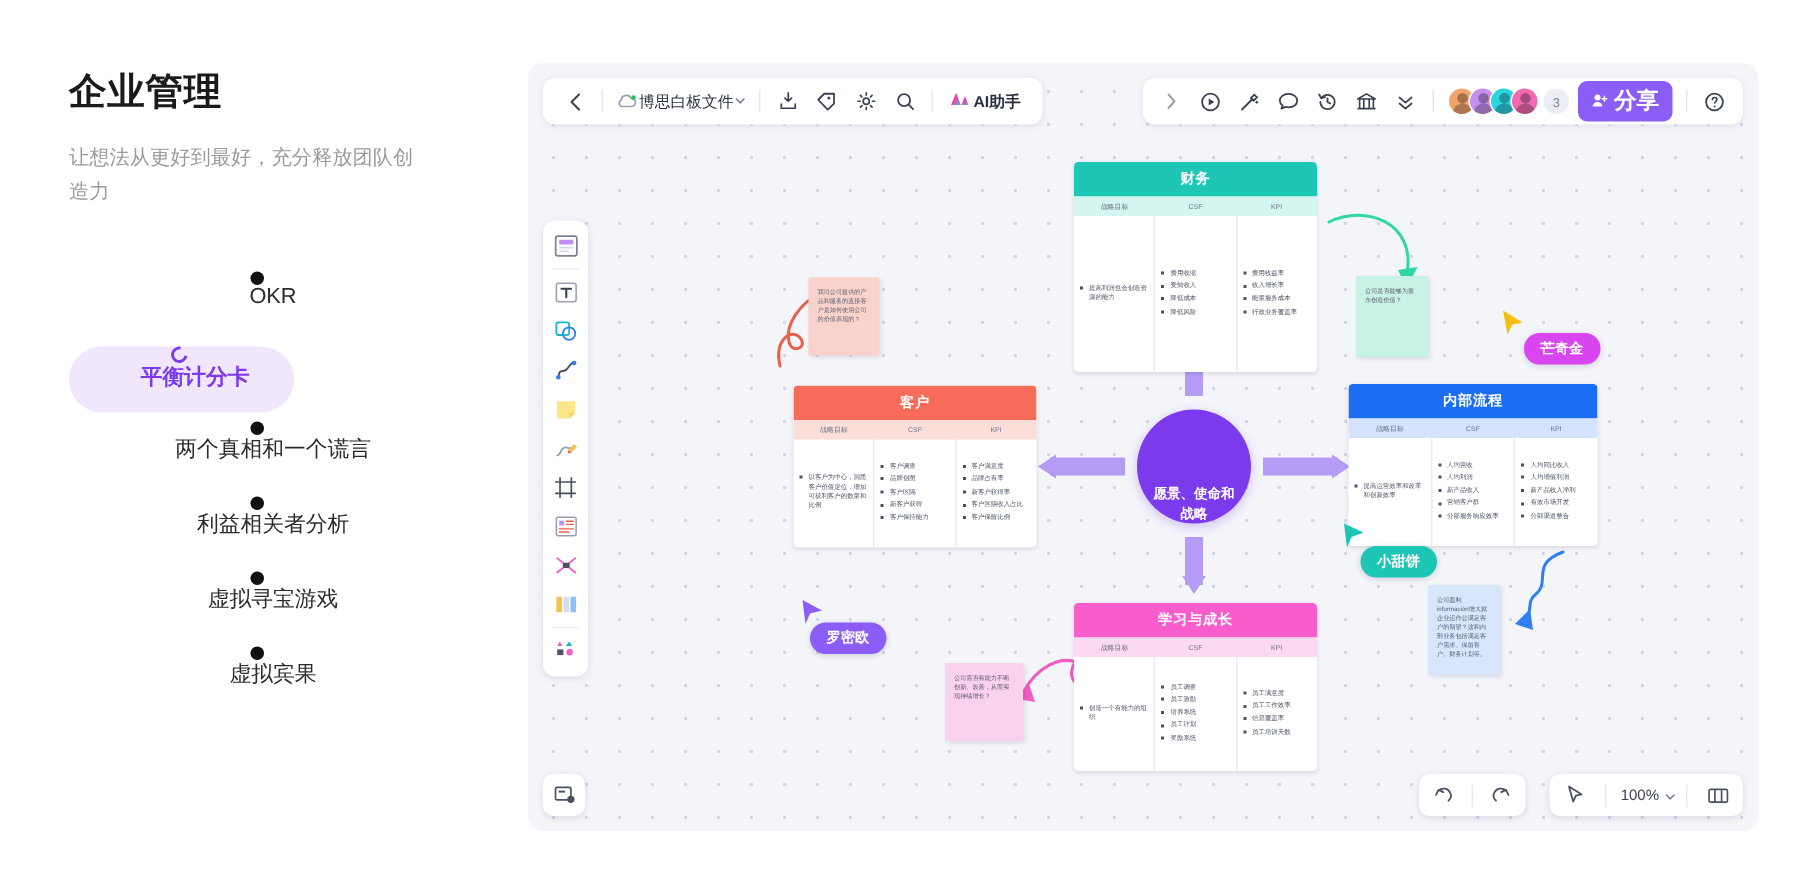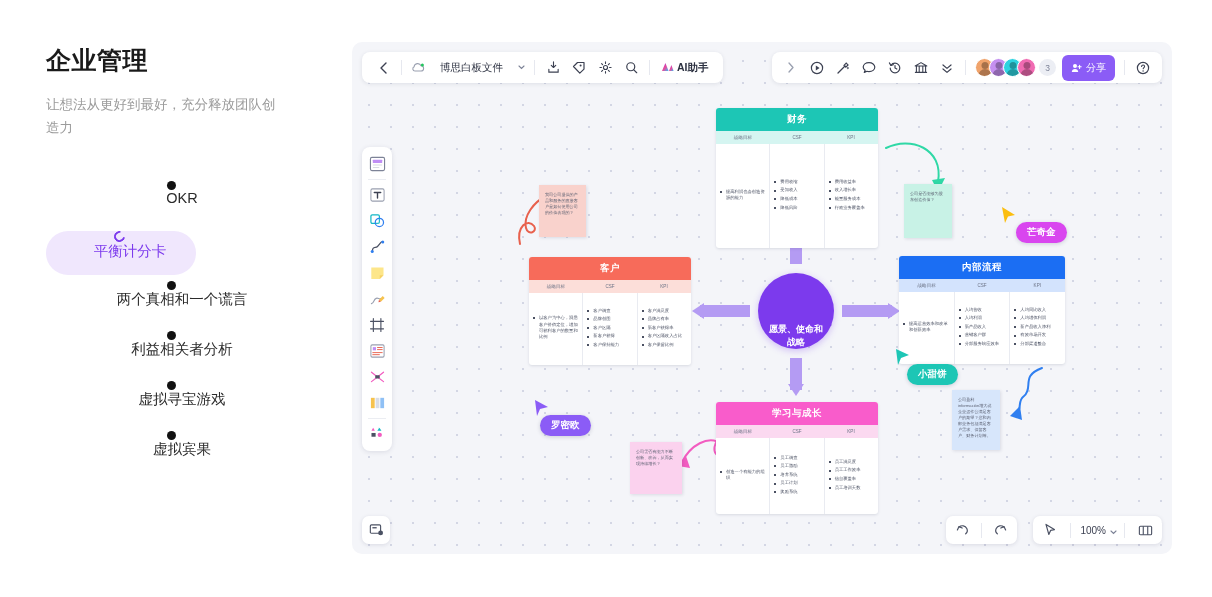--- a/index.html
+++ b/index.html
@@ -44,21 +44,21 @@
   }
   .nav-item .bullet {
     width: 9px; height: 9px; border-radius: 50%;
     background: #111111; flex: 0 0 auto;
   }
   .nav-item .label {
     margin-left: 22px; font-size: 14.5px; color: #2b2b2b;
     white-space: nowrap;
   }
   .nav-item.active { background: #f0e7fd; width: 150px; }
-  .nav-item.active .label { color: #7c3aed; font-weight: normal; }
+  .nav-item.active .label { color: #7c3aed; font-weight: bold; }
   .nav-item.active .bullet {
     background: transparent;
     width: 11px; height: 11px;
     border: 2px solid #7c3aed;
     border-right-color: transparent;
     transform: rotate(-35deg);
   }
 
   
   .app {
@@ -86,21 +86,21 @@
   }
   .tb-left { left: 10px; padding: 0 8px; }
   .tb-right { right: 10px; padding: 0 6px; }
   .tb-ic {
     width: 26px; height: 24px;
     display: flex; align-items: center; justify-content: center;
     color: #3c4152; cursor: pointer;
   }
   .tb-sep { width: 1px; height: 15px; background: #e6e8ef; margin: 0 5px; }
   .doc-chip {
-    display: flex; align-items: center; gap: 15px;
+    display: flex; align-items: center; gap: 1px;
     padding: 0 4px; cursor: pointer;
   }
   .doc-name { font-size: 10.5px; color: #2b3040; white-space: nowrap; }
   .cloud-ic { position: relative; width: 14px; height: 11px; }
   .cloud-ic svg { display: block; }
   .ai-btn {
     display: flex; align-items: center; gap: 3px;
     padding: 2px 6px; border-radius: 5px; cursor: pointer;
   }
   .ai-name { font-size: 10.5px; font-weight: bold; color: #2b3040; }
@@ -126,21 +126,21 @@
     background: #eceef4; color: #7d8397;
     font-size: 8.5px; display: flex; align-items: center;
     justify-content: center; margin-left: 3px;
   }
   .share-btn {
     display: flex; align-items: center; gap: 4px;
     background: #8b5cf6; color: #fff;
     border-radius: 6px; padding: 4px 9px; cursor: pointer;
     margin: 0 4px;
   }
-  .share-btn span.t { font-size: 10px; font-weight: normal; }
+  .share-btn span.t { font-size: 15px; font-weight: bold; }
 
   
   .tools {
     position: absolute; left: 10px; top: 105px;
     width: 30px;
     background: #ffffff; border-radius: 8px;
     box-shadow: 0 1px 5px rgba(30,35,70,.12);
     padding: 4px 0;
     display: flex; flex-direction: column; align-items: center;
   }

